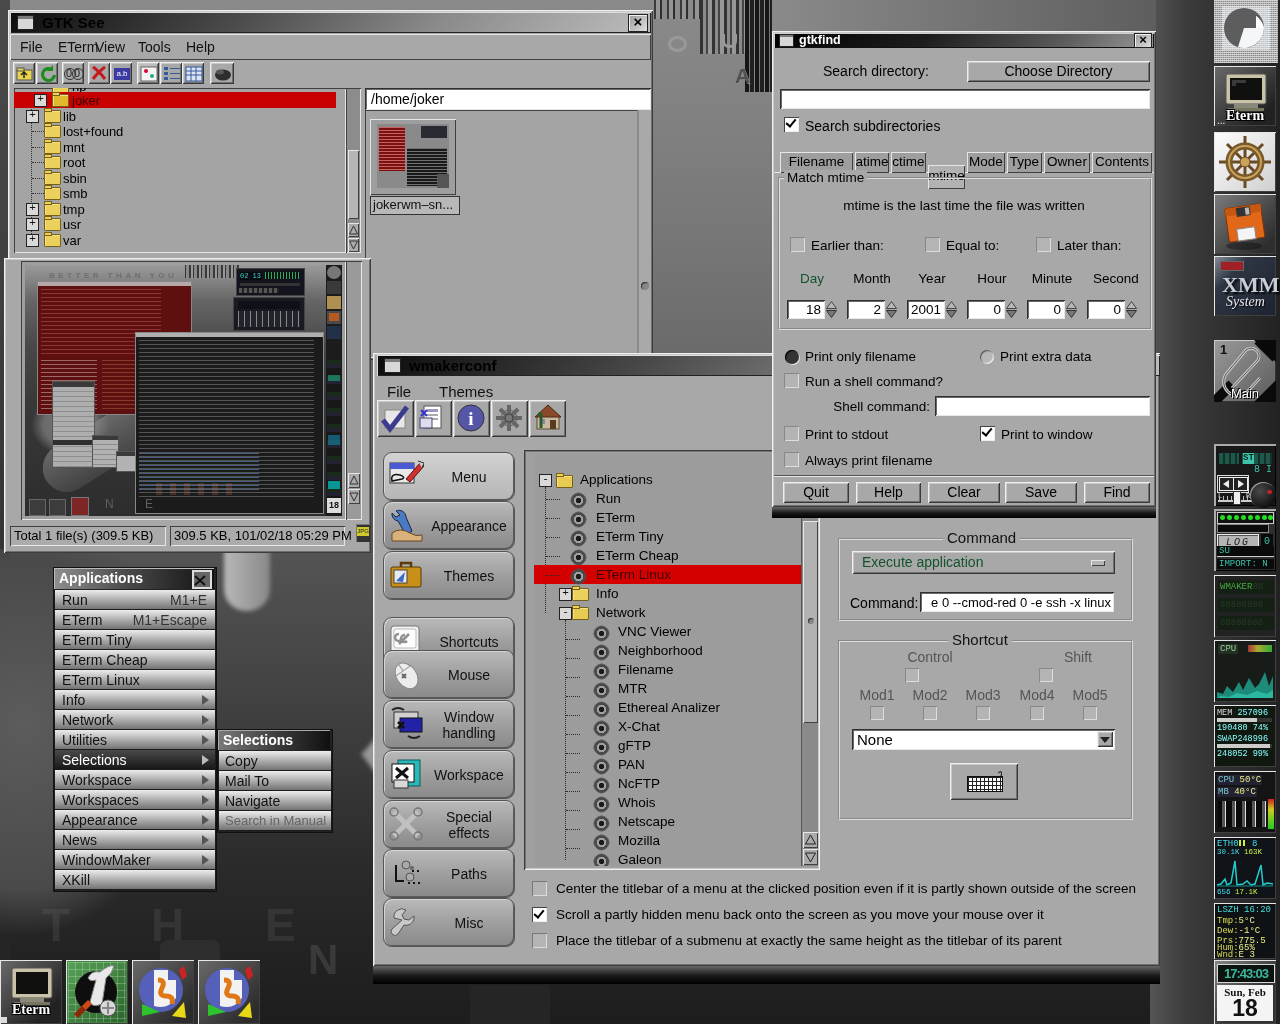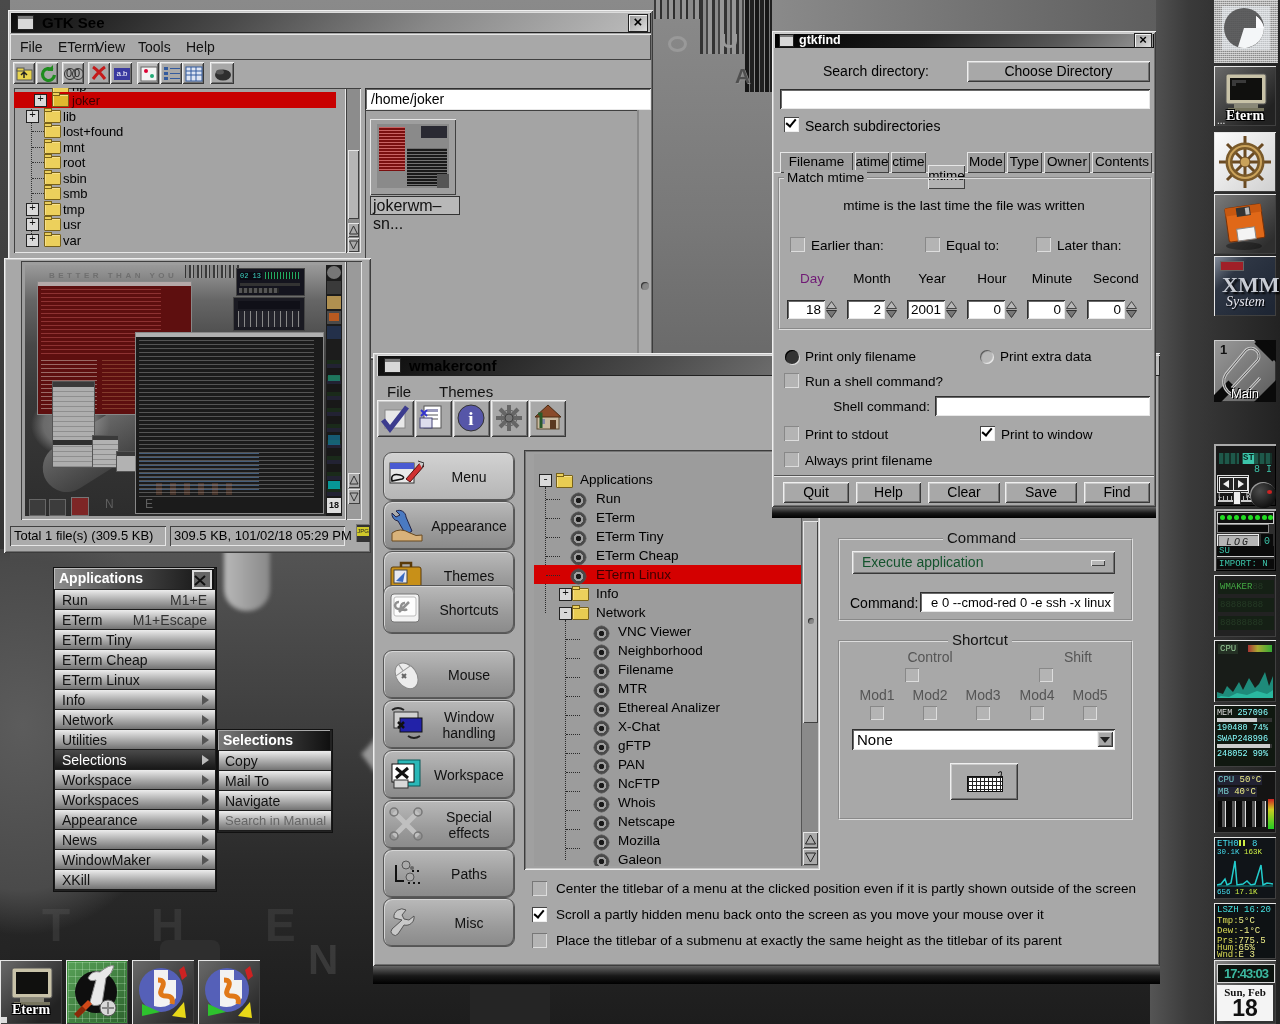--- a/index.html
+++ b/index.html
@@ -221,21 +221,21 @@
     <div class="abs out1" style="left:5px;top:9px;width:86px;height:76px;background:#9e9e9e;">
       <div class="abs" style="left:7px;top:5px;width:72px;height:64px;background:#8a8a8a;">
         <div class="abs" style="left:2px;top:3px;width:26px;height:44px;background:#7a1010;"></div>
         <div class="abs" style="left:2px;top:3px;width:26px;height:44px;background:repeating-linear-gradient(to bottom,rgba(220,120,120,.8) 0 1px,rgba(0,0,0,0) 1px 3px);"></div>
         <div class="abs" style="left:30px;top:24px;width:40px;height:38px;background:#191919;"></div>
         <div class="abs" style="left:30px;top:24px;width:40px;height:38px;background:repeating-linear-gradient(to bottom,rgba(200,200,200,.5) 0 1px,rgba(0,0,0,0) 1px 3px);"></div>
         <div class="abs" style="left:44px;top:2px;width:26px;height:12px;background:#2a2a33;"></div>
         <div class="abs" style="left:60px;top:50px;width:12px;height:14px;background:#555;"></div>
       </div>
     </div>
-    <div class="abs" style="left:5px;top:86px;width:86px;height:17px;background:#b8b8b8;border:1px solid #333;font-size:16px;color:#111;padding-left:2px;">jokerwm–sn...</div>
+    <div class="abs" style="left:5px;top:86px;width:86px;height:17px;background:#b8b8b8;border:1px solid #333;font-size:13px;color:#111;padding-left:2px;">jokerwm–sn...</div>
   </div>
   <div class="abs" style="left:629px;top:100px;width:2px;height:248px;background:#8a8a8a;box-shadow:1px 0 0 #c2c2c2;"></div>
   <div class="abs" style="left:631px;top:100px;width:12px;height:248px;background:#a9a9a9;">
     <div class="abs" style="left:2px;top:172px;width:8px;height:8px;border-radius:50%;background:#888;box-shadow:inset 1px 1px 1px #333;"></div>
   </div>
 </div>
 
 <div id="view" class="abs win out2" style="left:4px;top:258px;width:367px;height:295px;">
   <div class="abs in1" style="left:17px;top:3px;width:325px;height:259px;background:#9e9e9e;">
     <div id="mini" class="abs" style="left:4px;top:4px;width:317px;height:251px;overflow:hidden;
@@ -404,21 +404,21 @@
       </div>
     <div class="sbtn" style="top:103px;">
       <svg class="abs" style="left:4px;top:5px" width="36" height="36">
           <rect x="3" y="10" width="30" height="20" rx="2" fill="#c89018" stroke="#5a3a08"></rect>
           <path d="M13 10 v-4 h10 v4" fill="none" stroke="#5a3a08" stroke-width="2.5"></path>
           <rect x="6" y="13" width="13" height="13" fill="#e8e8f0" stroke="#444"></rect>
           <path d="M8 24 q8 -8 9 -9 l-2 10 z" fill="#3a6ac2"></path>
         </svg>
       <div class="sblab">Themes</div>
       </div>
-    <div class="sbtn" style="top:137px;">
+    <div class="sbtn" style="top:169px;">
       <svg class="abs" style="left:4px;top:5px" width="36" height="36">
           <rect x="3" y="3" width="28" height="28" rx="3" fill="#f2f2f2" stroke="#777"></rect>
           <rect x="6" y="6" width="22" height="19" rx="2" fill="#fdfdfd" stroke="#bbb"></rect>
           <path d="M11 21 L21 11 m-10 0 a3.5 3.5 0 1 0 2 6 M19 18 a3.5 3.5 0 1 1 -2 -6" stroke="#909090" stroke-width="2.5" fill="none"></path>
         </svg>
       <div class="sblab">Shortcuts</div>
       </div>
     <div class="sbtn" style="top:202px;">
       <svg class="abs" style="left:4px;top:5px" width="36" height="36">
           <g transform="rotate(-35 18 19)">
@@ -647,21 +647,21 @@
   </div>
   <div class="abs" style="left:6px;top:146px;width:370px;height:149px;border:2px groove #ddd;"></div>
   <div class="abs" style="left:12px;top:139px;background:#a8a8a8;padding:0 3px;font-size:13.5px;color:#000;">Match mtime</div>
   <div class="abs" style="left:0px;top:167px;width:384px;text-align:center;font-size:13.5px;color:#000;">mtime is the last time the file was written</div>
   <div class="abs cbg" style="left:18px;top:206px;width:15px;height:15px;"></div>
   <div class="abs" style="left:39px;top:207px;font-size:13.5px;color:#000;">Earlier than:</div>
   <div class="abs cbg" style="left:153px;top:206px;width:15px;height:15px;"></div>
   <div class="abs" style="left:174px;top:207px;font-size:13.5px;color:#000;">Equal to:</div>
   <div class="abs cbg" style="left:264px;top:206px;width:15px;height:15px;"></div>
   <div class="abs" style="left:285px;top:207px;font-size:13.5px;color:#000;">Later than:</div>
-  <div class="abs" style="left:16px;top:240px;width:48px;text-align:center;font-size:13.5px;color:#701a75;">Day</div>
+  <div class="abs" style="left:16px;top:240px;width:48px;text-align:center;font-size:13.5px;color:#14532d;">Day</div>
   <div class="abs" style="left:76px;top:240px;width:48px;text-align:center;font-size:13.5px;color:#000;">Month</div>
   <div class="abs" style="left:136px;top:240px;width:48px;text-align:center;font-size:13.5px;color:#000;">Year</div>
   <div class="abs" style="left:196px;top:240px;width:48px;text-align:center;font-size:13.5px;color:#000;">Hour</div>
   <div class="abs" style="left:254px;top:240px;width:52px;text-align:center;font-size:13.5px;color:#000;">Minute</div>
   <div class="abs" style="left:316px;top:240px;width:56px;text-align:center;font-size:13.5px;color:#000;">Second</div>
 
   <div class="abs entry" style="left:15px;top:269px;width:38px;height:19px;">
       <span class="abs" style="right:4px;top:2px;font-size:13.5px;">18</span>
     </div>
   <div class="abs" style="left:53px;top:269px;width:13px;height:19px;"><svg width="13" height="19">

